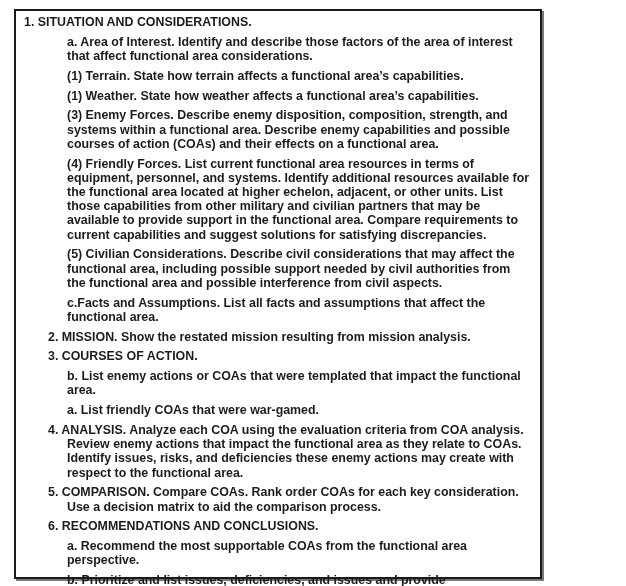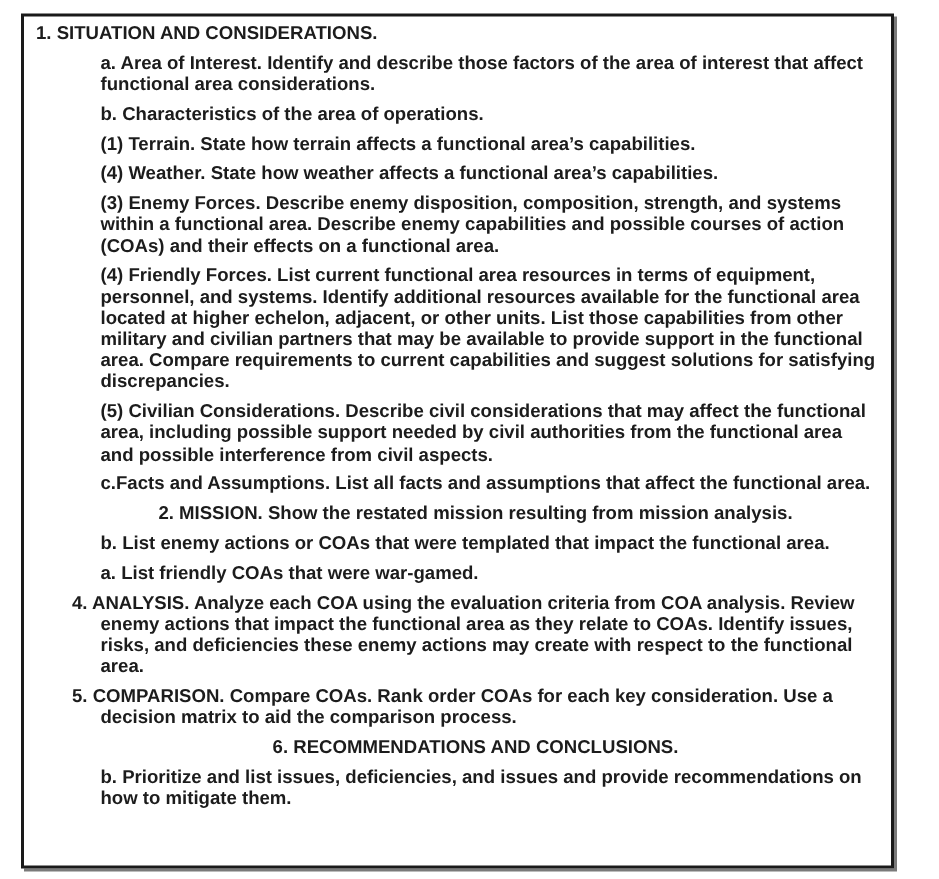--- a/index.html
+++ b/index.html
@@ -1,54 +1,55 @@
 <!DOCTYPE html>
 <html><head>
   <meta charset="utf-8">
   <style>
     html, body { margin: 0; padding: 0; background: #ffffff; }
     body { width: 626px; height: 586px; position: relative; overflow: hidden; }
     .frame {
       position: absolute;
       left: 14px; top: 9px;
-      width: 582px; height: 570px;
+      width: 528px; height: 570px;
       box-sizing: border-box;
       border: 2px solid #1a1a1a;
       box-shadow: 2px 2px 0 #7a7a7a;
       background: #ffffff;
       padding: 4px 8px 0 8px;
       font-family: "Liberation Sans", sans-serif;
       font-size: 12.4px;
       line-height: 14.2px;
       color: #1c1c1c;
       font-weight: 600;
     }
     .p { margin: 0 0 5.6px 0; }
     .lvl0 { padding-left: 0; }
-    .lvl1 { padding-left: 24px; text-align: center; }
+    .lvl1 { padding-left: 24px; }
     .lvl2 { padding-left: 43px; }
     .hang { padding-left: 43px; text-indent: -19px; }
   </style>
 </head>
 <body>
 
 <div class="frame">
   <p class="p lvl0">1. SITUATION AND CONSIDERATIONS.</p>
   <p class="p lvl2">a. Area of Interest. Identify and describe those factors of the area of interest that affect functional area considerations.</p>
-  <p class="p lvl2">b. Characteristics of the area of operations.</p>
   <p class="p lvl2">(1) Terrain. State how terrain affects a functional area’s capabilities.</p>
-  <p class="p lvl2">(4) Weather. State how weather affects a functional area’s capabilities.</p>
+  <p class="p lvl2">(1) Weather. State how weather affects a functional area’s capabilities.</p>
   <p class="p lvl2">(3) Enemy Forces. Describe enemy disposition, composition, strength, and systems within a functional area. Describe enemy capabilities and possible courses of action (COAs) and their effects on a functional area.</p>
   <p class="p lvl2">(4) Friendly Forces. List current functional area resources in terms of equipment, personnel, and systems. Identify additional resources available for the functional area located at higher echelon, adjacent, or other units. List those capabilities from other military and civilian partners that may be available to provide support in the functional area. Compare requirements to current capabilities and suggest solutions for satisfying discrepancies.</p>
   <p class="p lvl2">(5) Civilian Considerations. Describe civil considerations that may affect the functional area, including possible support needed by civil authorities from the functional area and possible interference from civil aspects.</p>
   <p class="p lvl2">c.Facts and Assumptions. List all facts and assumptions that affect the functional area.</p>
 
   <p class="p lvl1">2. MISSION. Show the restated mission resulting from mission analysis.</p>
 
+  <p class="p lvl1">3. COURSES OF ACTION.</p>
   <p class="p lvl2">b. List enemy actions or COAs that were templated that impact the functional area.</p>
   <p class="p lvl2">a. List friendly COAs that were war-gamed.</p>
 
   <p class="p hang">4. ANALYSIS. Analyze each COA using the evaluation criteria from COA analysis. Review enemy actions that impact the functional area as they relate to COAs. Identify issues, risks, and deficiencies these enemy actions may create with respect to the functional area.</p>
   <p class="p hang">5. COMPARISON. Compare COAs. Rank order COAs for each key consideration. Use a decision matrix to aid the comparison process.</p>
 
   <p class="p lvl1">6. RECOMMENDATIONS AND CONCLUSIONS.</p>
+  <p class="p lvl2">a. Recommend the most supportable COAs from the functional area perspective.</p>
   <p class="p lvl2">b. Prioritize and list issues, deficiencies, and issues and provide recommendations on how to mitigate them.</p>
 </div>
 
 </body></html>

